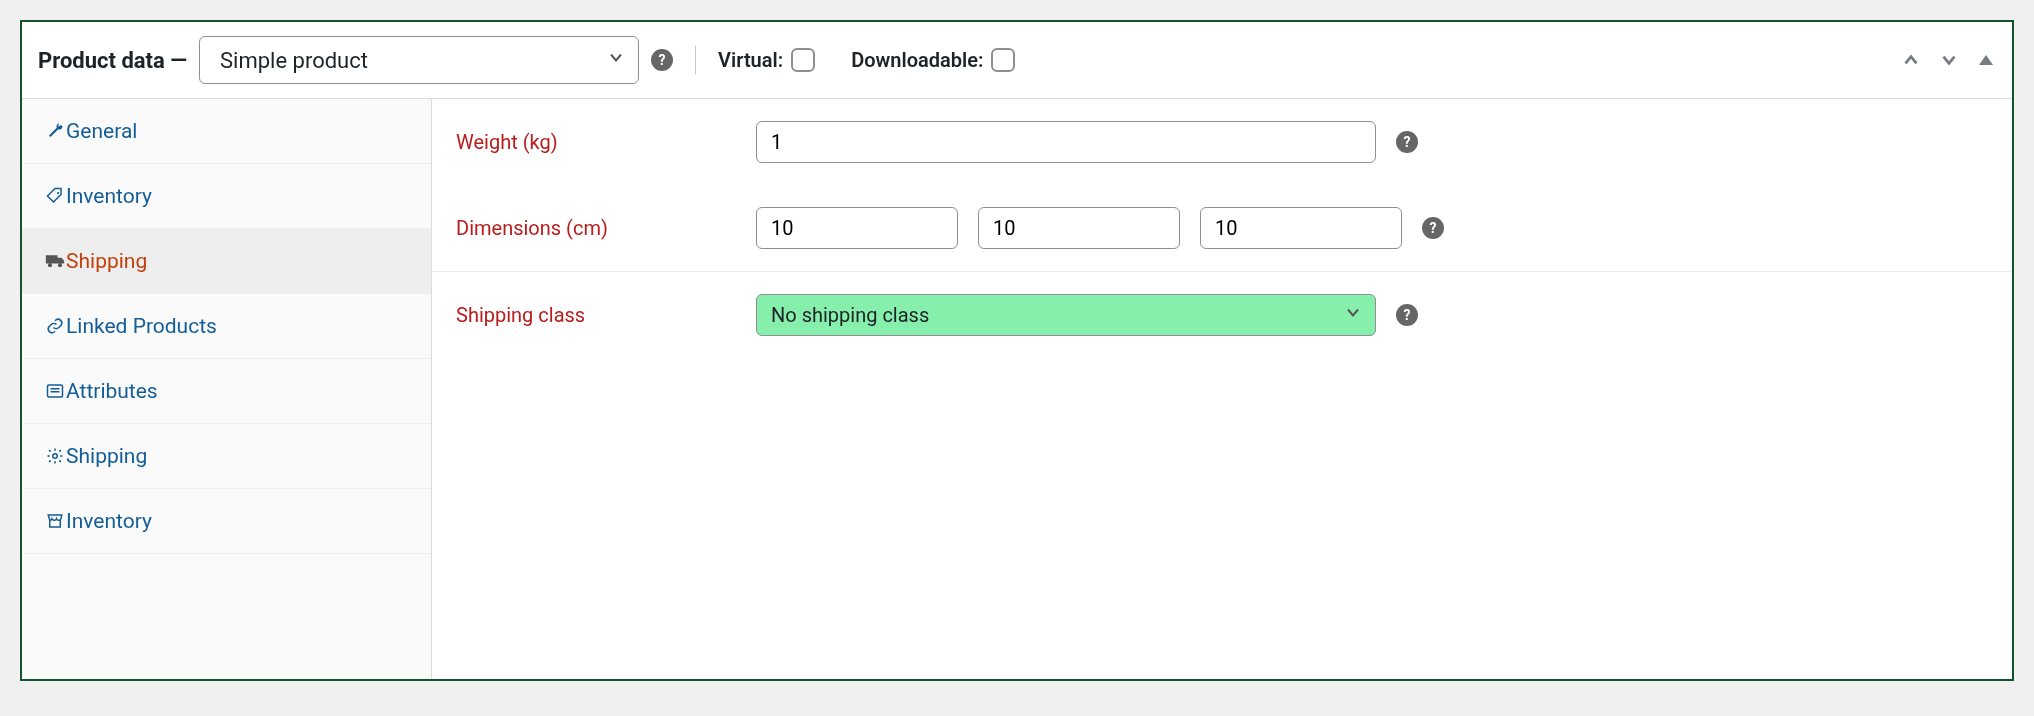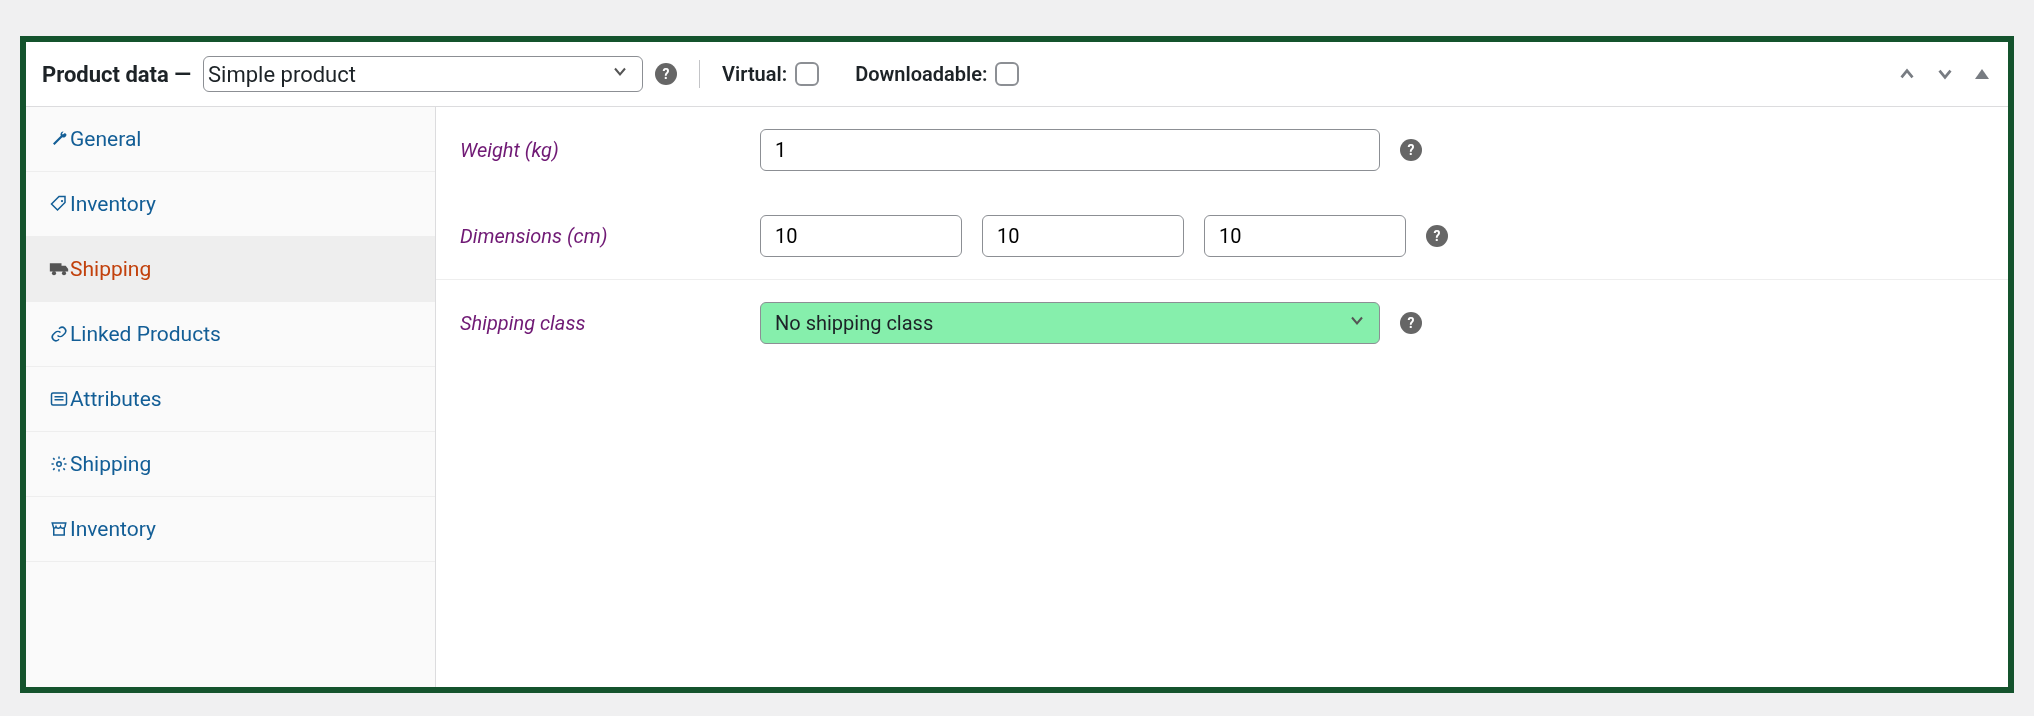--- a/index.html
+++ b/index.html
@@ -6,45 +6,44 @@
   body {
     margin: 0;
     padding: 20px;
     background: #f0f0f1;
     font-family: -apple-system, BlinkMacSystemFont, "Segoe UI", Roboto, sans-serif;
     font-size: 18px;
     color: #1d2327;
   }
   .panel {
     background: #fff;
-    border: 6px solid #14532d;
+    border: 2px solid #14532d;
     max-width: 2034px;
-    margin-top: 16px;
   }
   .panel-header {
     display: flex;
     align-items: center;
     padding: 14px 16px;
     border-bottom: 1px solid #dcdcde;
     gap: 12px;
   }
   .panel-title {
     font-size: 22px;
     font-weight: 700;
     white-space: nowrap;
   }
   .product-type-select {
     position: relative;
     border: 1px solid #8c8f94;
     border-radius: 6px;
-    height: 36px;
+    height: 48px;
     min-width: 440px;
     display: flex;
     align-items: center;
-    padding: 0 44px 0 4px;
+    padding: 0 44px 0 20px;
     font-size: 22px;
     cursor: pointer;
     background: #fff;
   }
   .product-type-select .chevron {
     position: absolute;
     right: 12px;
     top: 50%;
     transform: translateY(-50%);
     pointer-events: none;
@@ -129,22 +128,21 @@
   }
   .form-row {
     display: flex;
     align-items: center;
     padding: 22px 24px;
   }
   .form-row.bordered { border-bottom: 1px solid #eee; }
   .form-label {
     width: 300px;
     font-size: 20px;
-    color: #701a75;
-    font-style: italic;
+    color: #b91c1c;
   }
   .form-field {
     display: flex;
     align-items: center;
     gap: 20px;
   }
   .text-input {
     height: 42px;
     border: 1px solid #8c8f94;
     border-radius: 6px;

